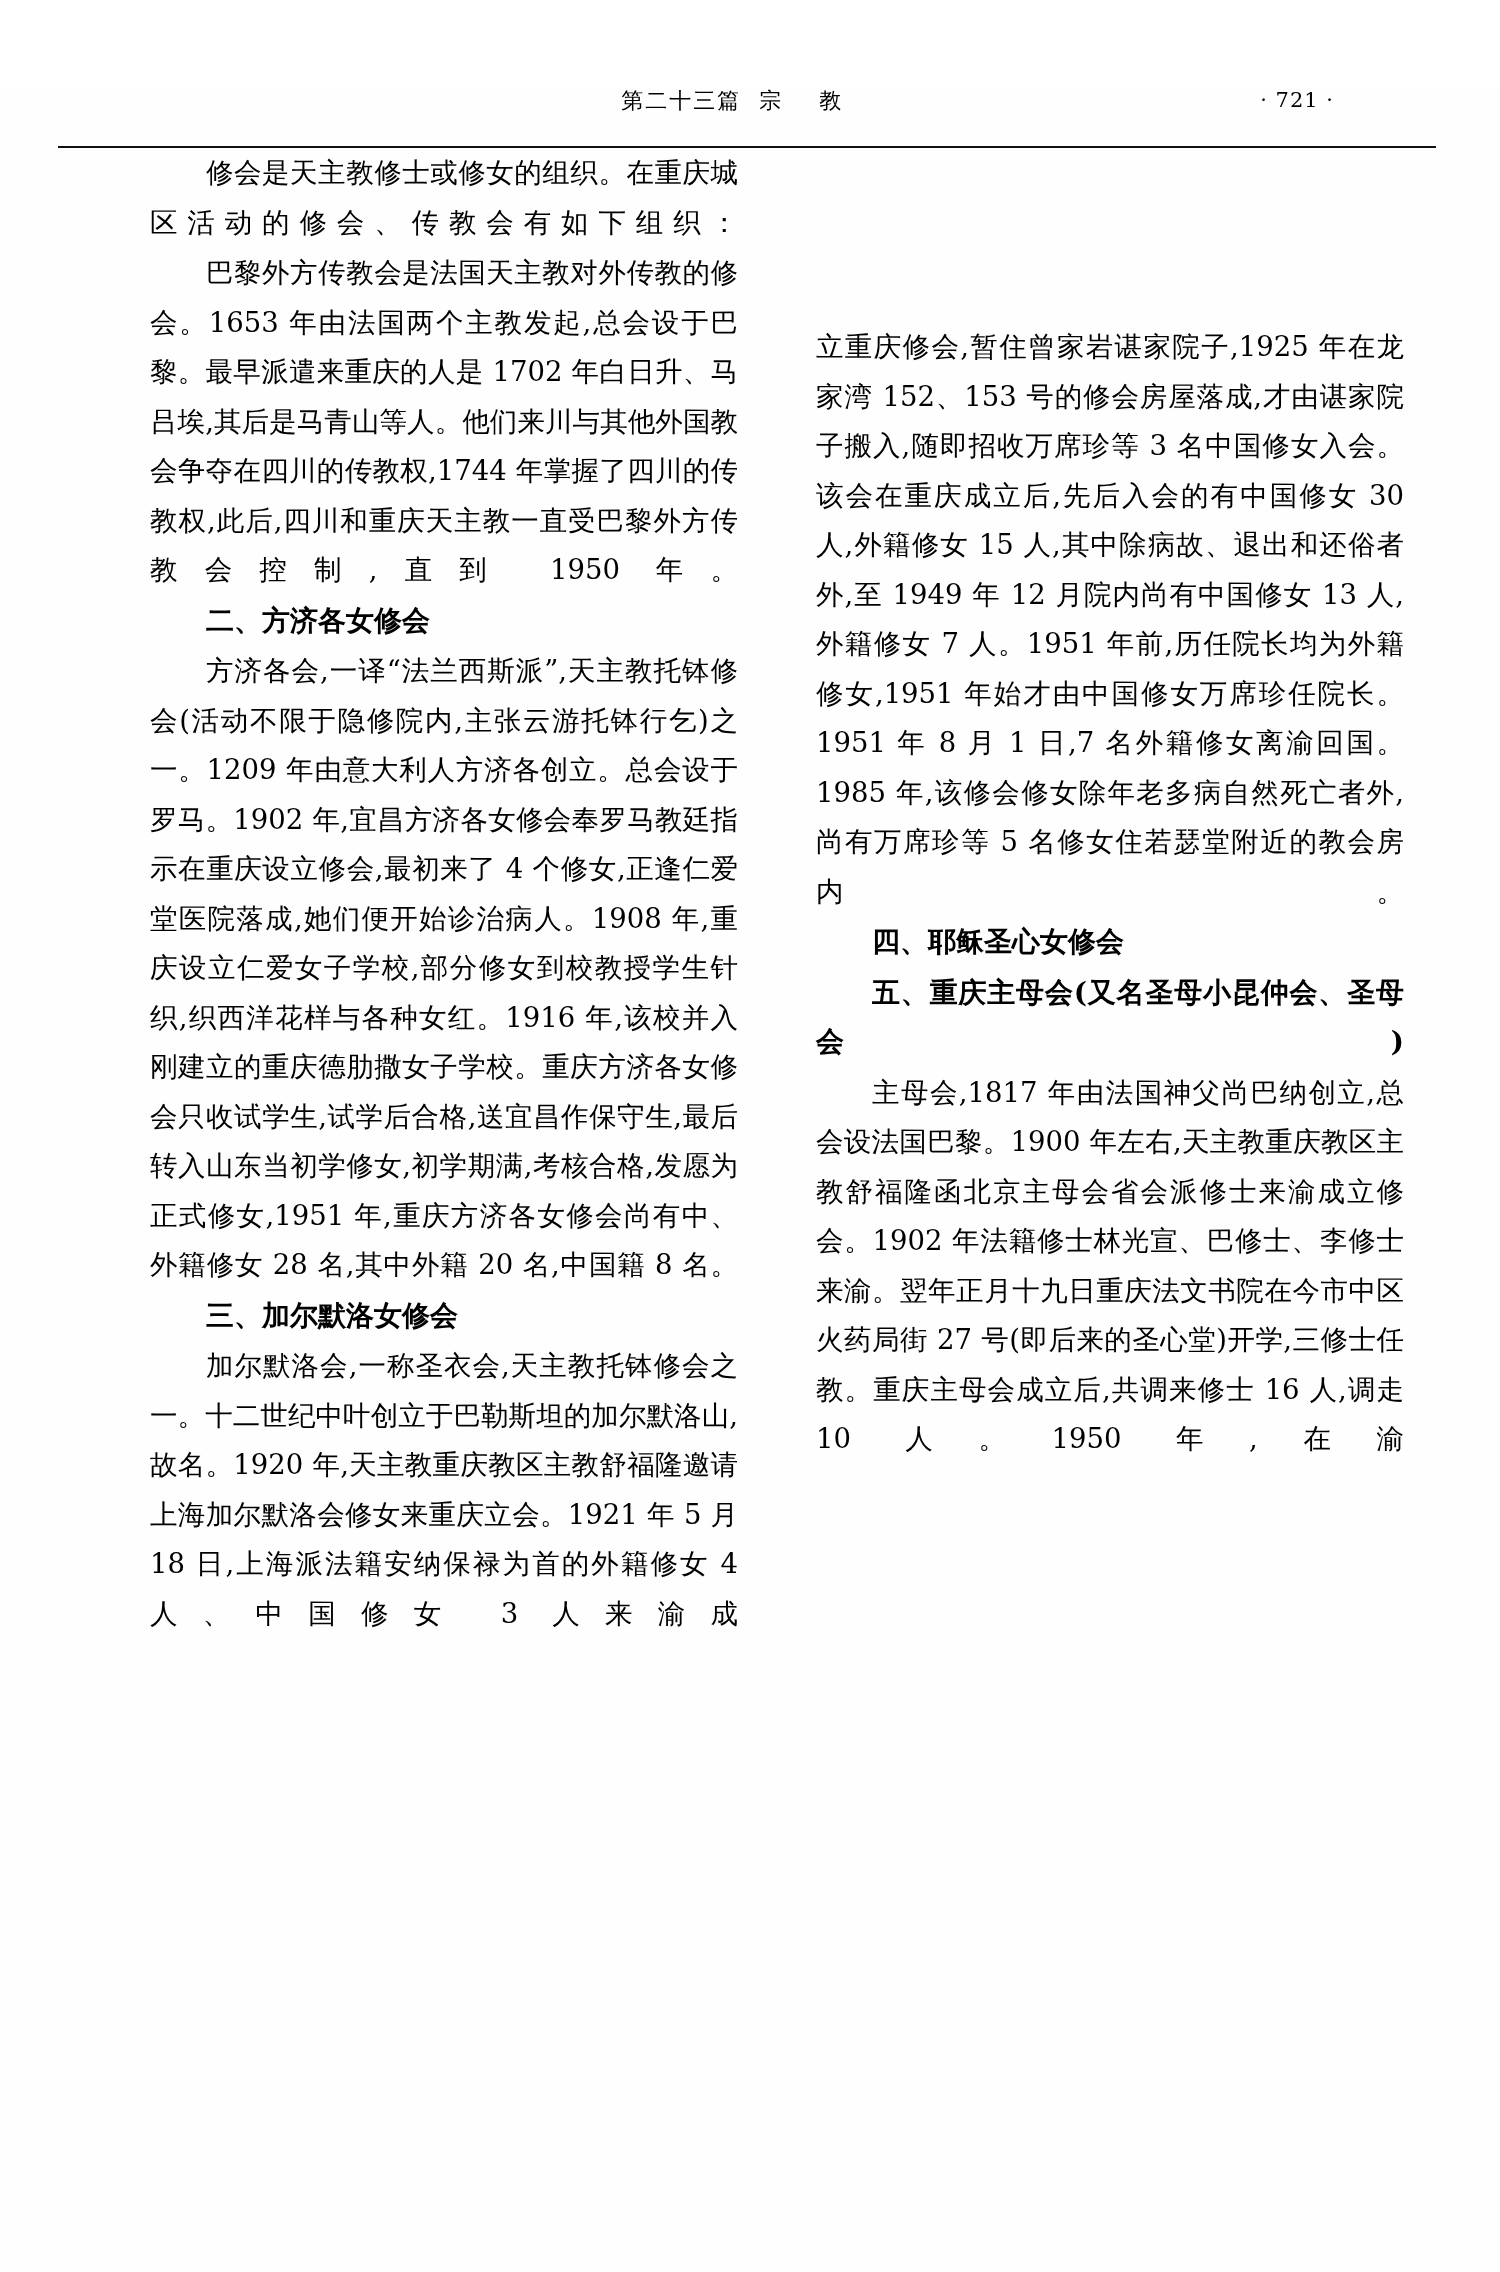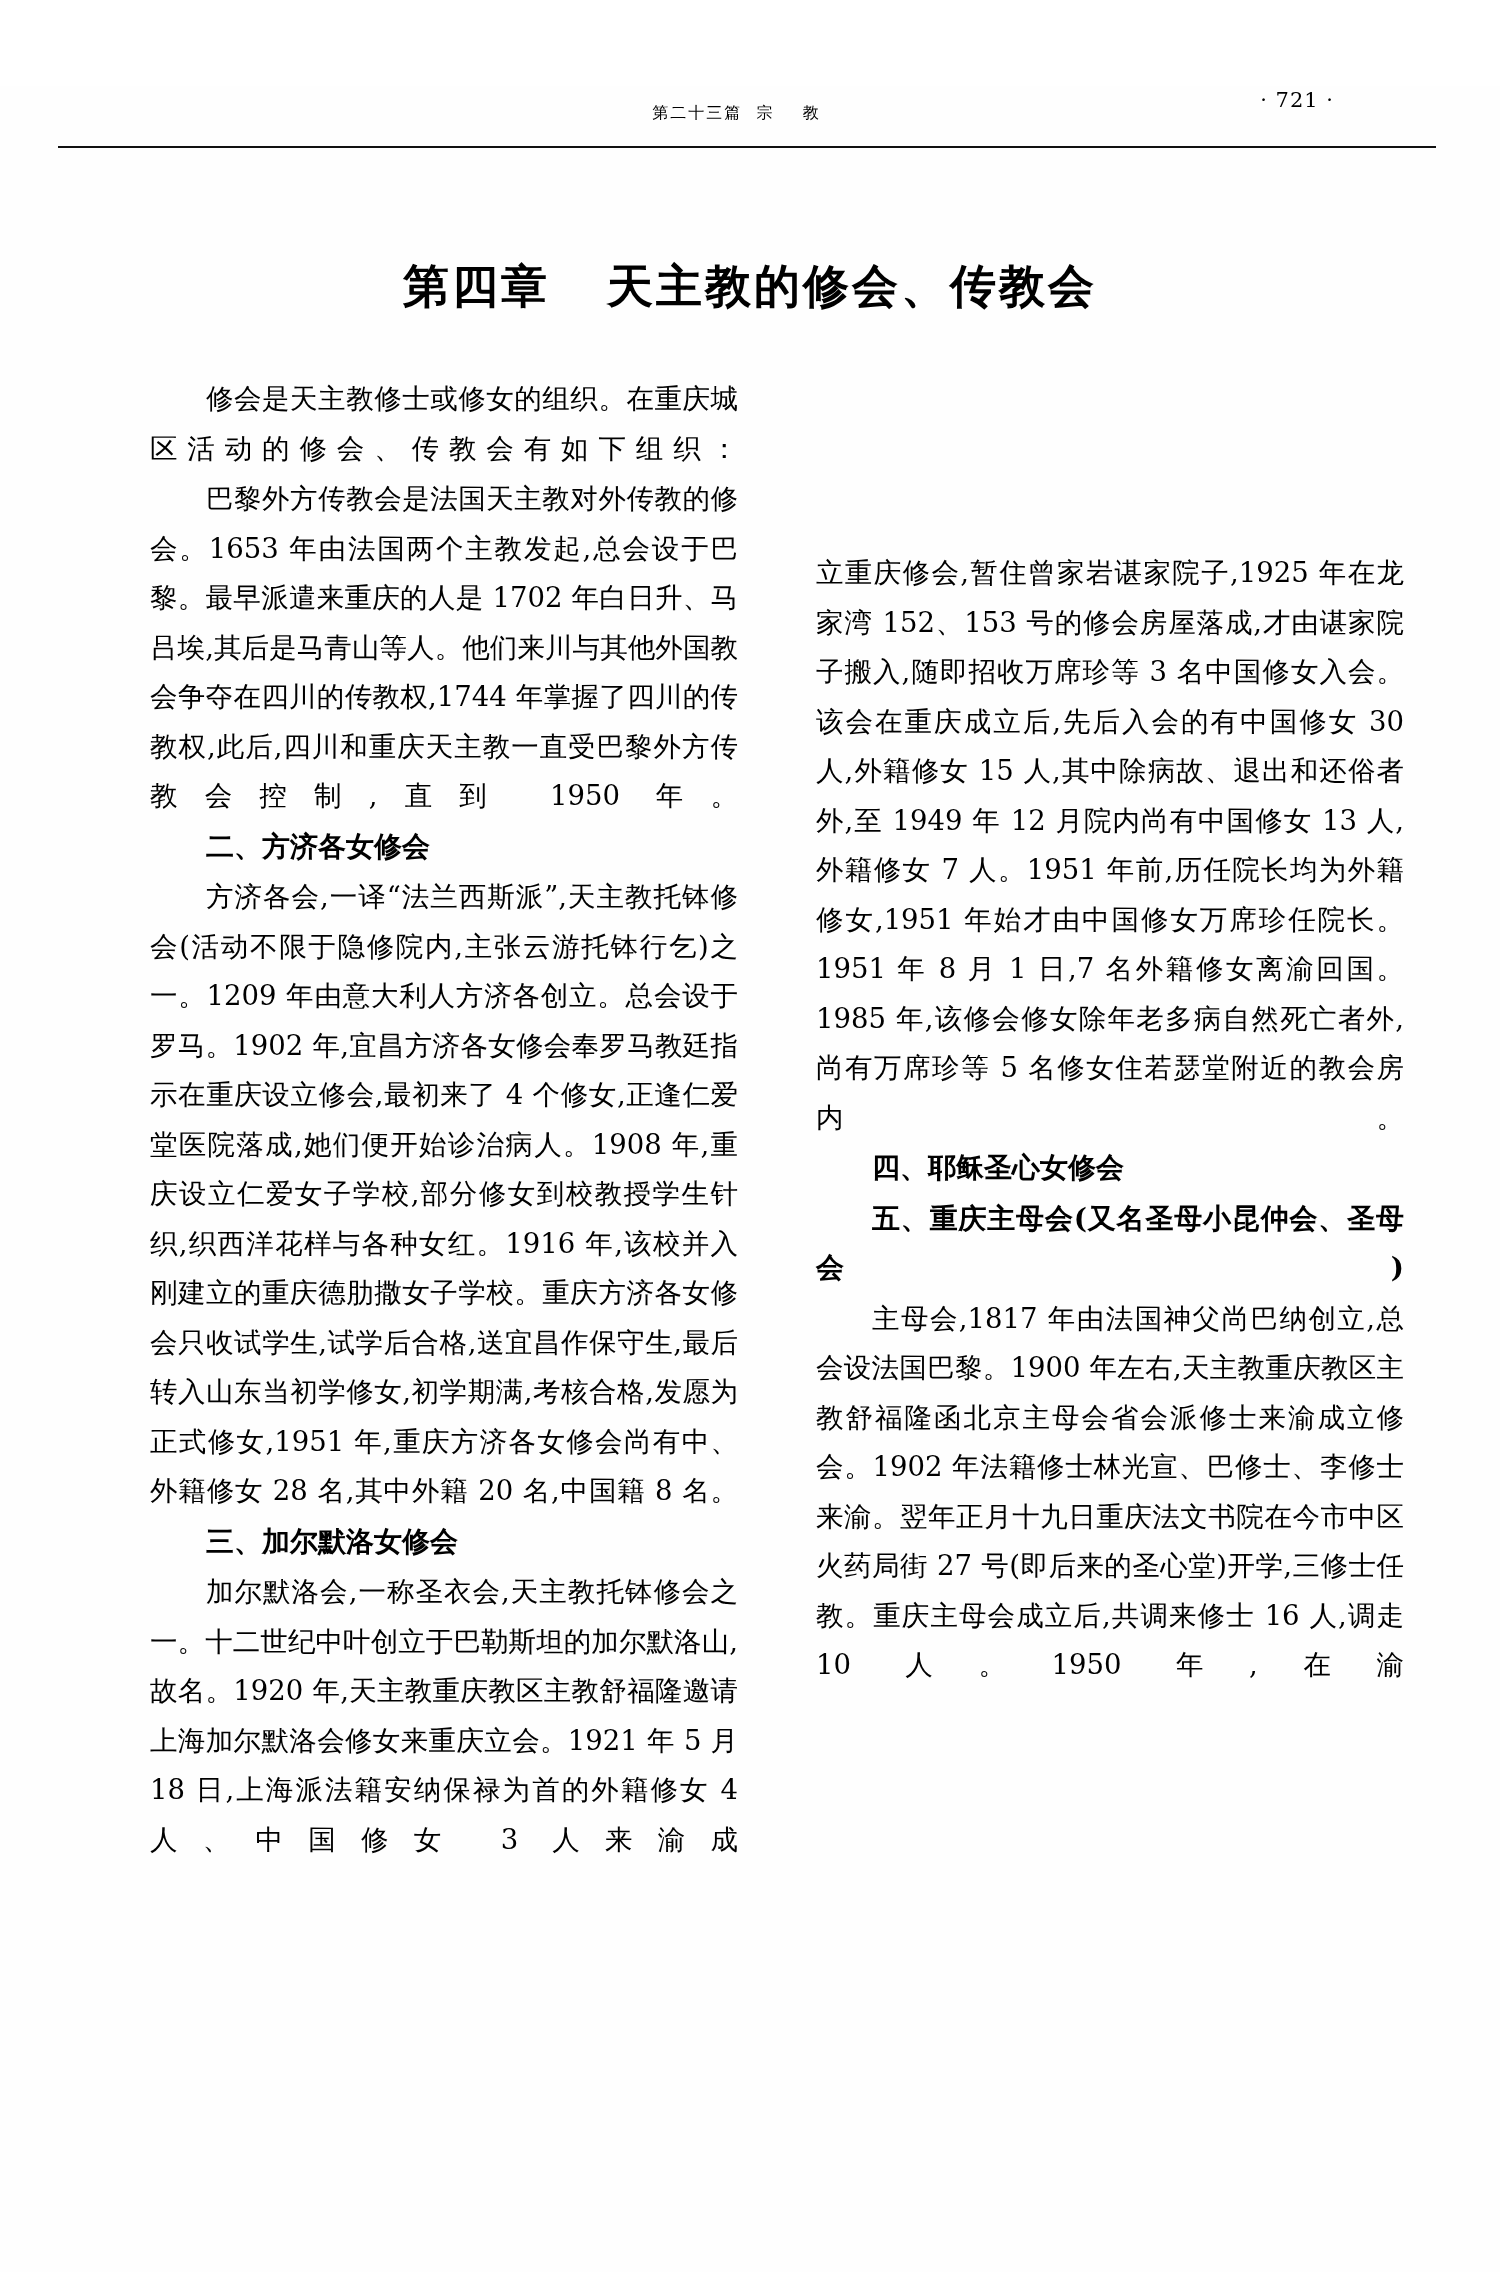--- a/index.html
+++ b/index.html
@@ -24,23 +24,23 @@
 
   
   .header {
     position: relative;
     margin: 86px 150px 0 150px;
     height: 60px;
   }
   .header-title {
     position: absolute;
     left: 50%;
-    top: 17px;
+    top: 0;
     transform: translateX(-58%);
-    font-size: 16px;
+    font-size: 22px;
     letter-spacing: 2px;
     font-family: "DejaVu Serif", "Liberation Serif", serif;
     white-space: pre;
   }
   .header-page {
     position: absolute;
     right: 16px;
     top: 2px;
     font-size: 21px;
     letter-spacing: 1px;
@@ -107,21 +107,20 @@
 
 <div class="page">
 
   <div class="header">
     <div class="header-title">第二十三篇  宗    教</div>
     <div class="header-page">· 721 ·</div>
   </div>
 
   <div class="rule"></div>
 
-  <h1 class="chapter-title">第四章   天主教的修会、传教会</h1>
 
   <div class="columns">
 
     <div class="col">
       <p class="para indent">修会是天主教修士或修女的组织。在重庆城区活动的修会、传教会有如下组织：</p>
       <p class="para indent">巴黎外方传教会是法国天主教对外传教的修会。1653 年由法国两个主教发起,总会设于巴黎。最早派遣来重庆的人是 1702 年白日升、马吕埃,其后是马青山等人。他们来川与其他外国教会争夺在四川的传教权,1744 年掌握了四川的传教权,此后,四川和重庆天主教一直受巴黎外方传教会控制,直到 1950 年。</p>
       <p class="subhead">二、方济各女修会</p>
       <p class="para indent">方济各会,一译“法兰西斯派”,天主教托钵修会(活动不限于隐修院内,主张云游托钵行乞)之一。1209 年由意大利人方济各创立。总会设于罗马。1902 年,宜昌方济各女修会奉罗马教廷指示在重庆设立修会,最初来了 4 个修女,正逢仁爱堂医院落成,她们便开始诊治病人。1908 年,重庆设立仁爱女子学校,部分修女到校教授学生针织,织西洋花样与各种女红。1916 年,该校并入刚建立的重庆德肋撒女子学校。重庆方济各女修会只收试学生,试学后合格,送宜昌作保守生,最后转入山东当初学修女,初学期满,考核合格,发愿为正式修女,1951 年,重庆方济各女修会尚有中、外籍修女 28 名,其中外籍 20 名,中国籍 8 名。</p>
       <p class="subhead">三、加尔默洛女修会</p>
       <p class="para indent">加尔默洛会,一称圣衣会,天主教托钵修会之一。十二世纪中叶创立于巴勒斯坦的加尔默洛山,故名。1920 年,天主教重庆教区主教舒福隆邀请上海加尔默洛会修女来重庆立会。1921 年 5 月 18 日,上海派法籍安纳保禄为首的外籍修女 4 人、中国修女 3 人来渝成</p>

